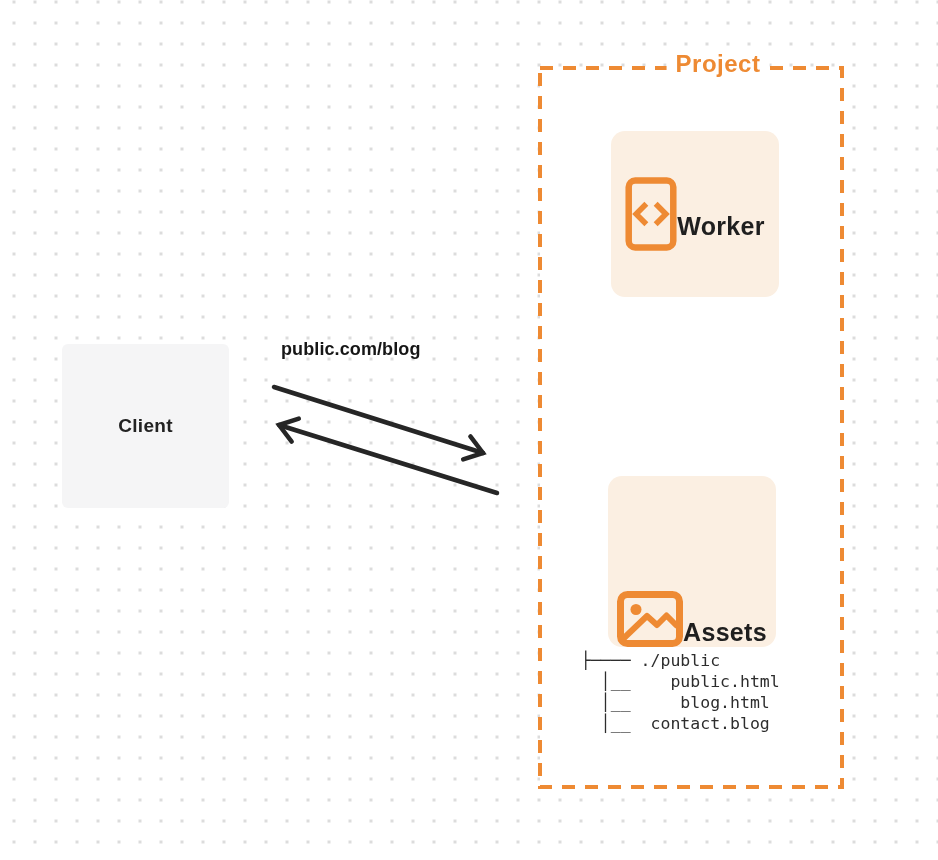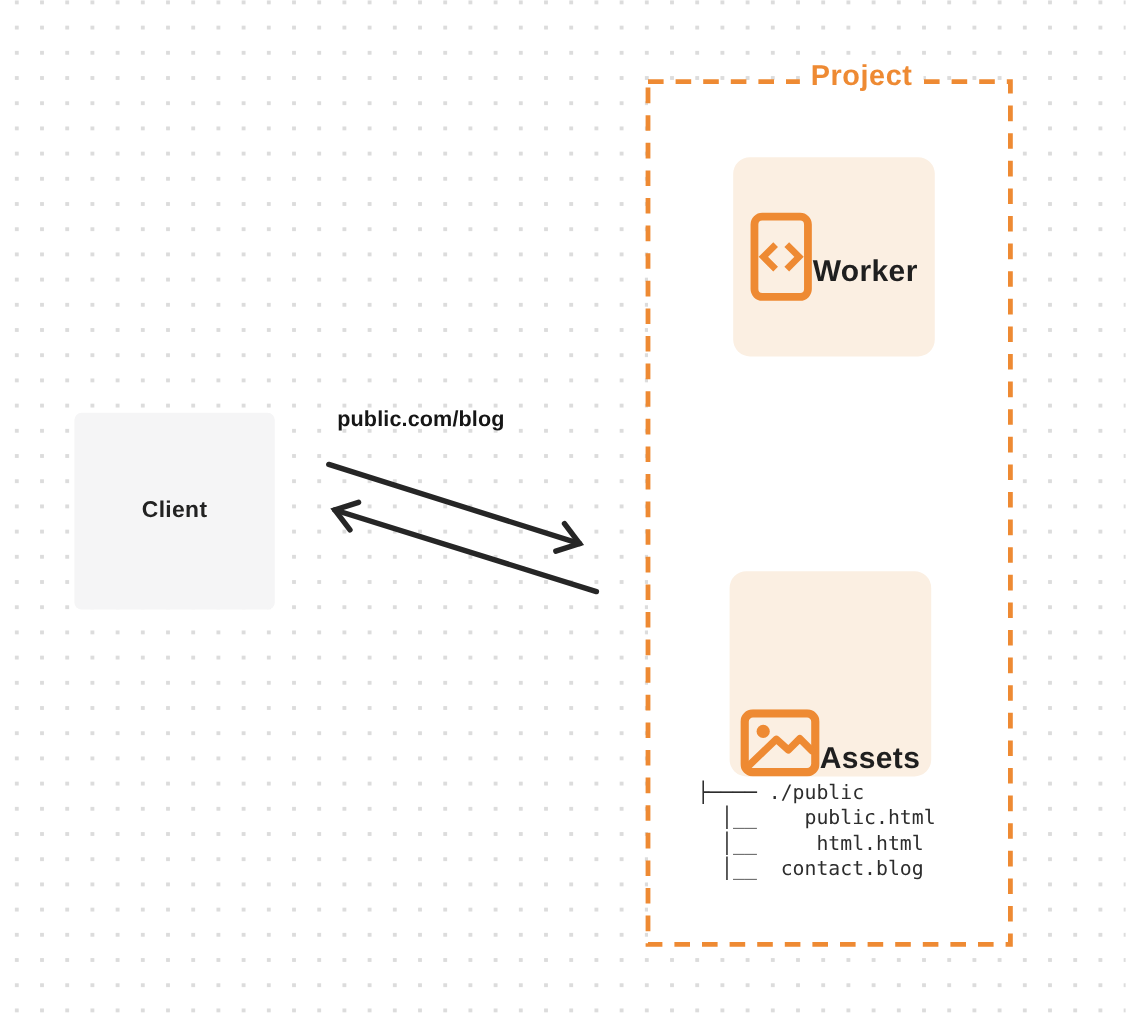--- a/index.html
+++ b/index.html
@@ -114,17 +114,17 @@
       <rect x="3.5" y="3.5" width="59" height="49" rx="7" fill="none" stroke="#ee8a33" stroke-width="7"></rect>
       <circle cx="19" cy="18.5" r="5.5" fill="#ee8a33"></circle>
       <polyline points="7,47 30,25 40,34 49.5,24.5 59.5,34.5" fill="none" stroke="#ee8a33" stroke-width="6" stroke-linejoin="round" stroke-linecap="round"></polyline>
     </svg>
     <span class="node-label">Assets</span>
   </div>
 
   <div class="tree">
     <div class="tree-line">├──── ./public</div>
     <div class="tree-line">  │__    public.html</div>
-    <div class="tree-line">  │__     html.html</div>
+    <div class="tree-line">  │__     blog.html</div>
     <div class="tree-line">  │__  contact.blog</div>
   </div>
 
 </div>
 
 </body></html>

